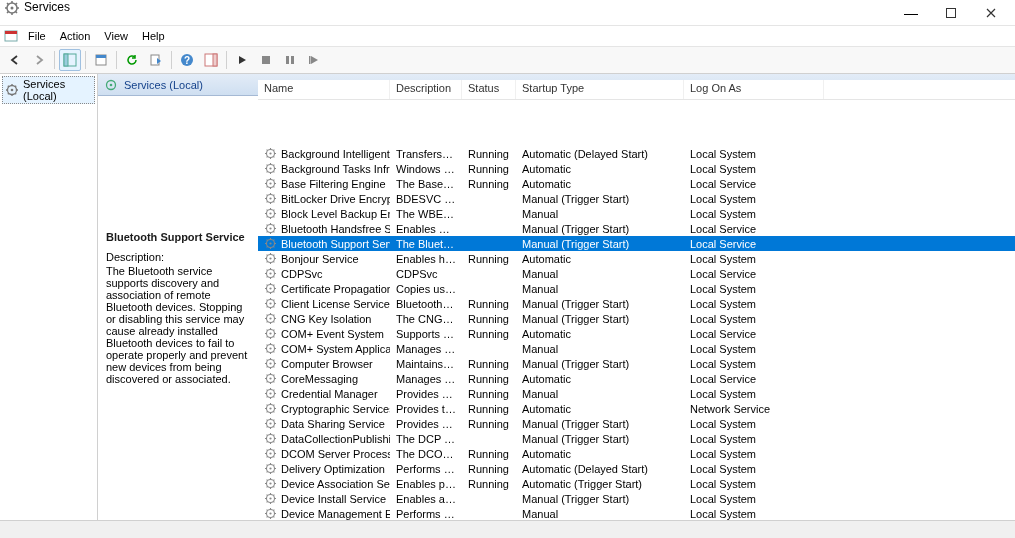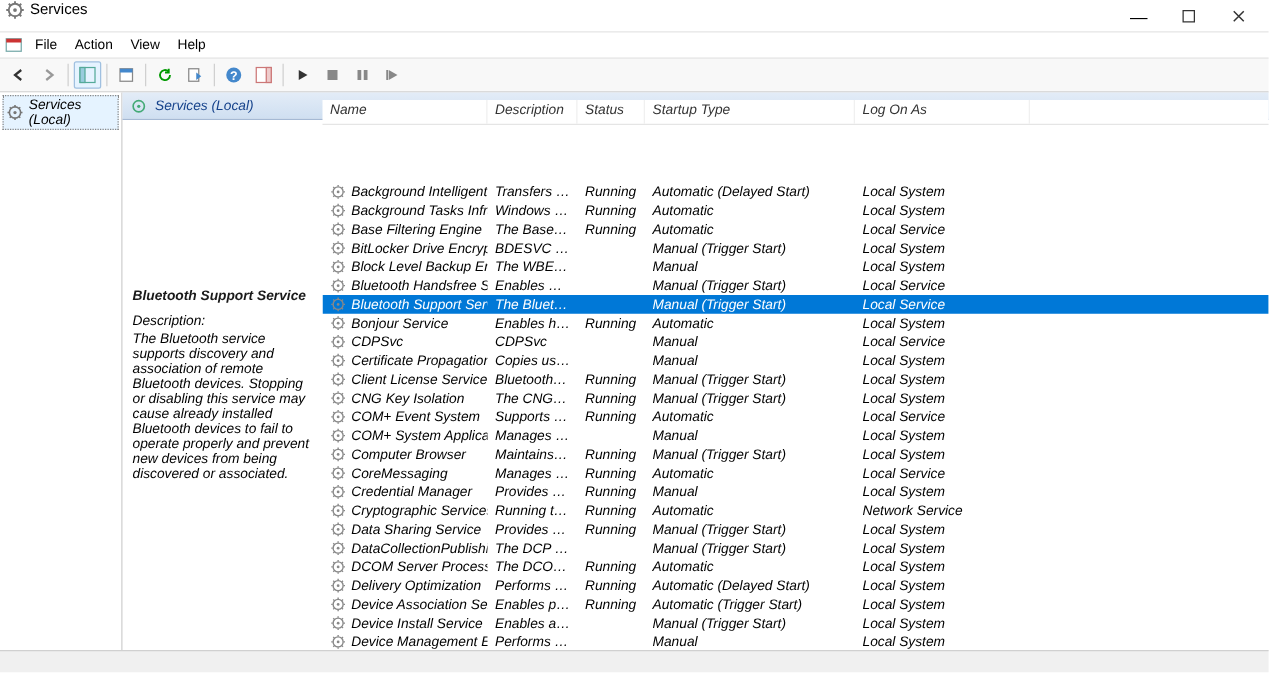--- a/index.html
+++ b/index.html
@@ -9,21 +9,21 @@
 .titlebar .title { flex: 0 0 auto; font-size: 12px; }
 .titlebar .spacer { flex: 1; }
 .winbtn { width: 40px; height: 26px; display: flex; align-items: center; justify-content: center; font-size: 14px; cursor: default; }
 .menubar { height: 20px; display: flex; align-items: center; padding: 0 4px; gap: 2px; }
 .menubar .menu { padding: 2px 6px; font-size: 11px; border-radius: 2px; }
 .menubar .mmc-icon { width: 14px; height: 14px; margin-right: 2px; }
 .toolbar { height: 28px; display: flex; align-items: center; padding: 2px 4px; border-top: 1px solid #e5e5e5; border-bottom: 1px solid #d0d0d0; gap: 2px; background: #f8f8f8; }
 .tbtn { width: 22px; height: 22px; display: flex; align-items: center; justify-content: center; border: 1px solid transparent; border-radius: 2px; }
 .tbtn.active { border-color: #a0c0e0; background: #e5f3ff; }
 .tsep { width: 1px; height: 18px; background: #d0d0d0; margin: 0 2px; }
-.main { flex: 1; display: flex; min-height: 0; font-style: italic; }
+.main { flex: 1; display: flex; min-height: 0; }
 .navpane { width: 98px; border-right: 1px solid #d0d0d0; padding: 2px; background: #fff; }
 .navitem { display: flex; align-items: center; padding: 1px 2px; gap: 4px; border: 1px dotted #888; background: #e5f3ff; }
 .navitem .icon { width: 14px; height: 14px; flex-shrink: 0; }
 .content { flex: 1; display: flex; flex-direction: column; min-width: 0; }
 .viewheader { height: 22px; background: linear-gradient(#e3ecf7, #cfdff1); border-bottom: 1px solid #a5b9d4; display: flex; align-items: center; padding: 0 6px; gap: 6px; }
 .viewheader .icon { width: 14px; height: 14px; }
 .viewheader .label { font-size: 11px; color: #15428b; font-weight: 400; }
 .viewbody { flex: 1; display: flex; min-height: 0; align-items: center; }
 .detailpane { width: 160px; padding: 6px 8px; font-size: 11px; overflow: auto; }
 .detailpane .dtitle { font-weight: bold; color: #1a1a1a; margin-bottom: 8px; }
@@ -481,21 +481,21 @@
               <div class="cell name">
                 <span class="svc-icon">
                   <svg viewBox="0 0 13 13">
                     <circle cx="6.5" cy="6.5" r="4" fill="none" stroke="#888" stroke-width="1.1"></circle>
                     <circle cx="6.5" cy="6.5" r="1.1" fill="#888"></circle>
                     <path d="M6.5 1v1.2M6.5 10.8V12M1 6.5h1.2M10.8 6.5H12M2.6 2.6l.9.9M9.5 9.5l.9.9M2.6 10.4l.9-.9M9.5 3.5l.9-.9" stroke="#888" stroke-width="1.1"></path>
                   </svg>
                 </span>
                 <span>Cryptographic Services</span>
               </div>
-              <div class="cell desc">Running thr...</div>
+              <div class="cell desc">Provides thr...</div>
               <div class="cell status">Running</div>
               <div class="cell startup">Automatic</div>
               <div class="cell logon">Network Service</div>
             </div>
             <div class="row">
               <div class="cell name">
                 <span class="svc-icon">
                   <svg viewBox="0 0 13 13">
                     <circle cx="6.5" cy="6.5" r="4" fill="none" stroke="#888" stroke-width="1.1"></circle>
                     <circle cx="6.5" cy="6.5" r="1.1" fill="#888"></circle>

